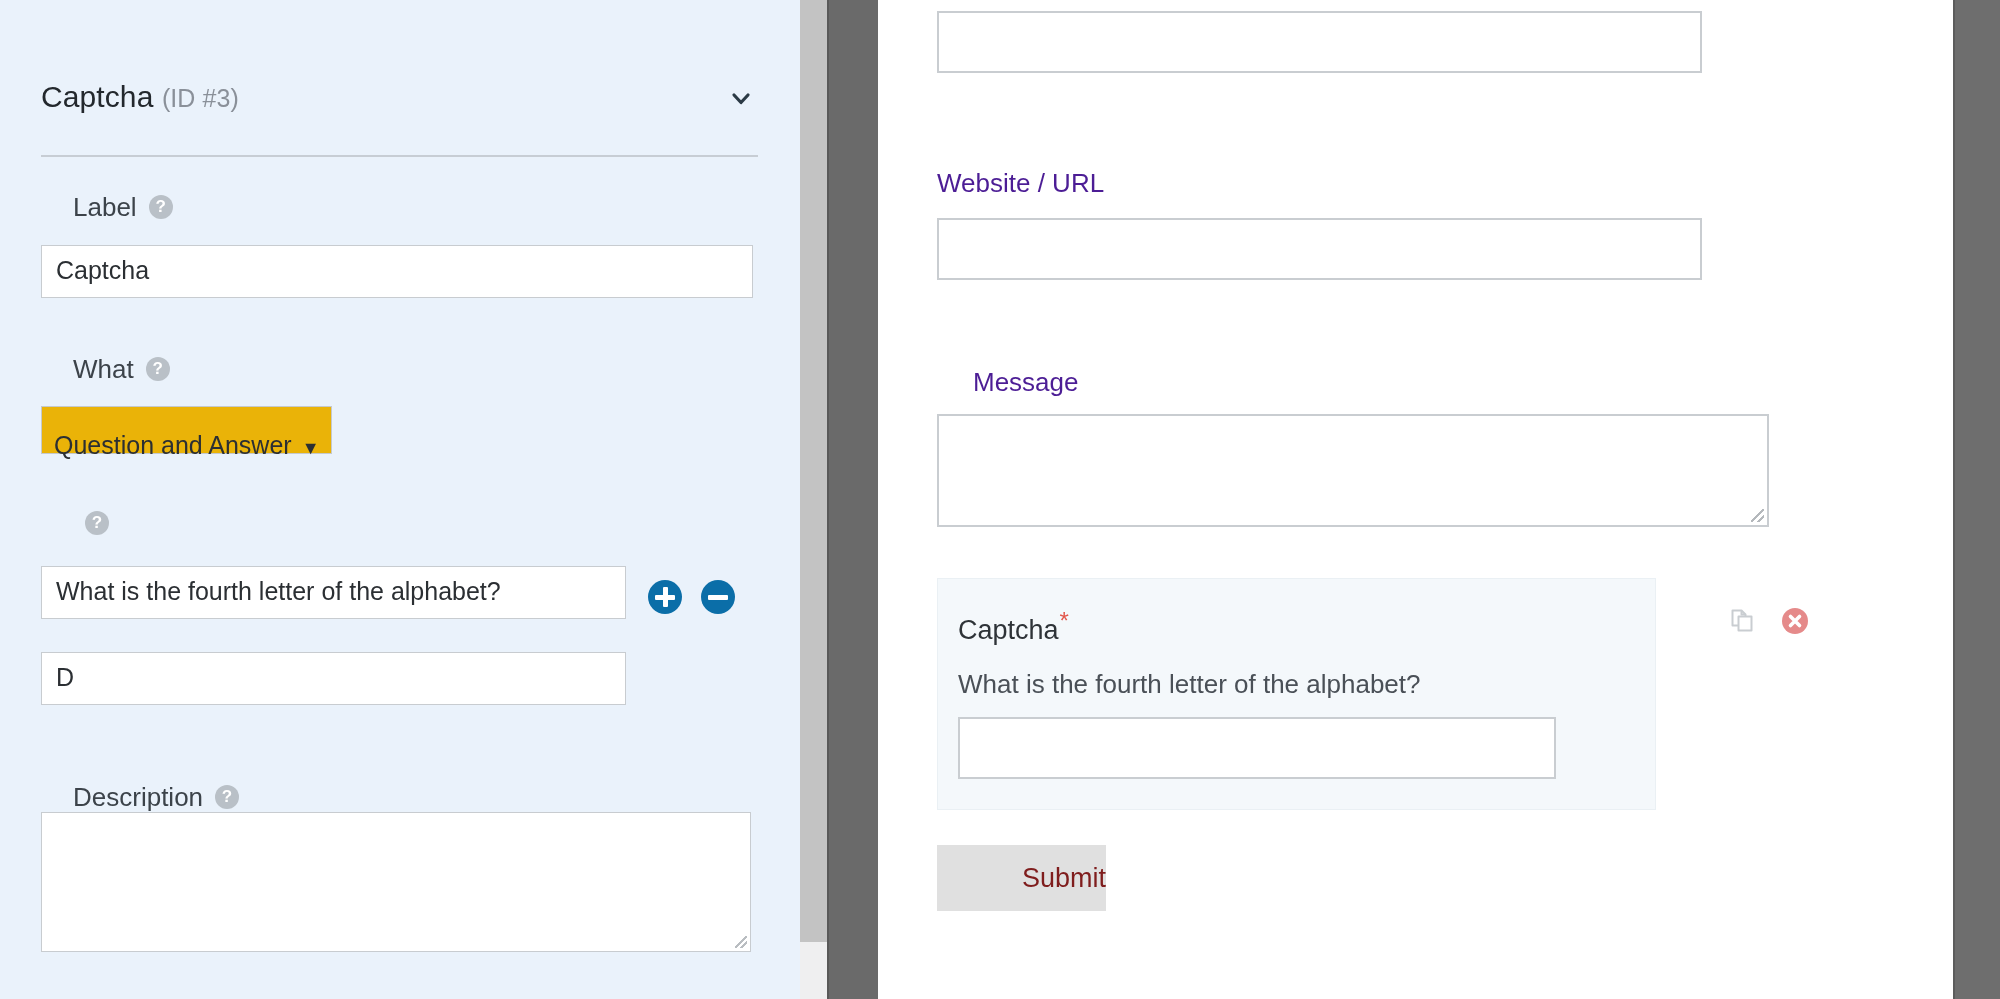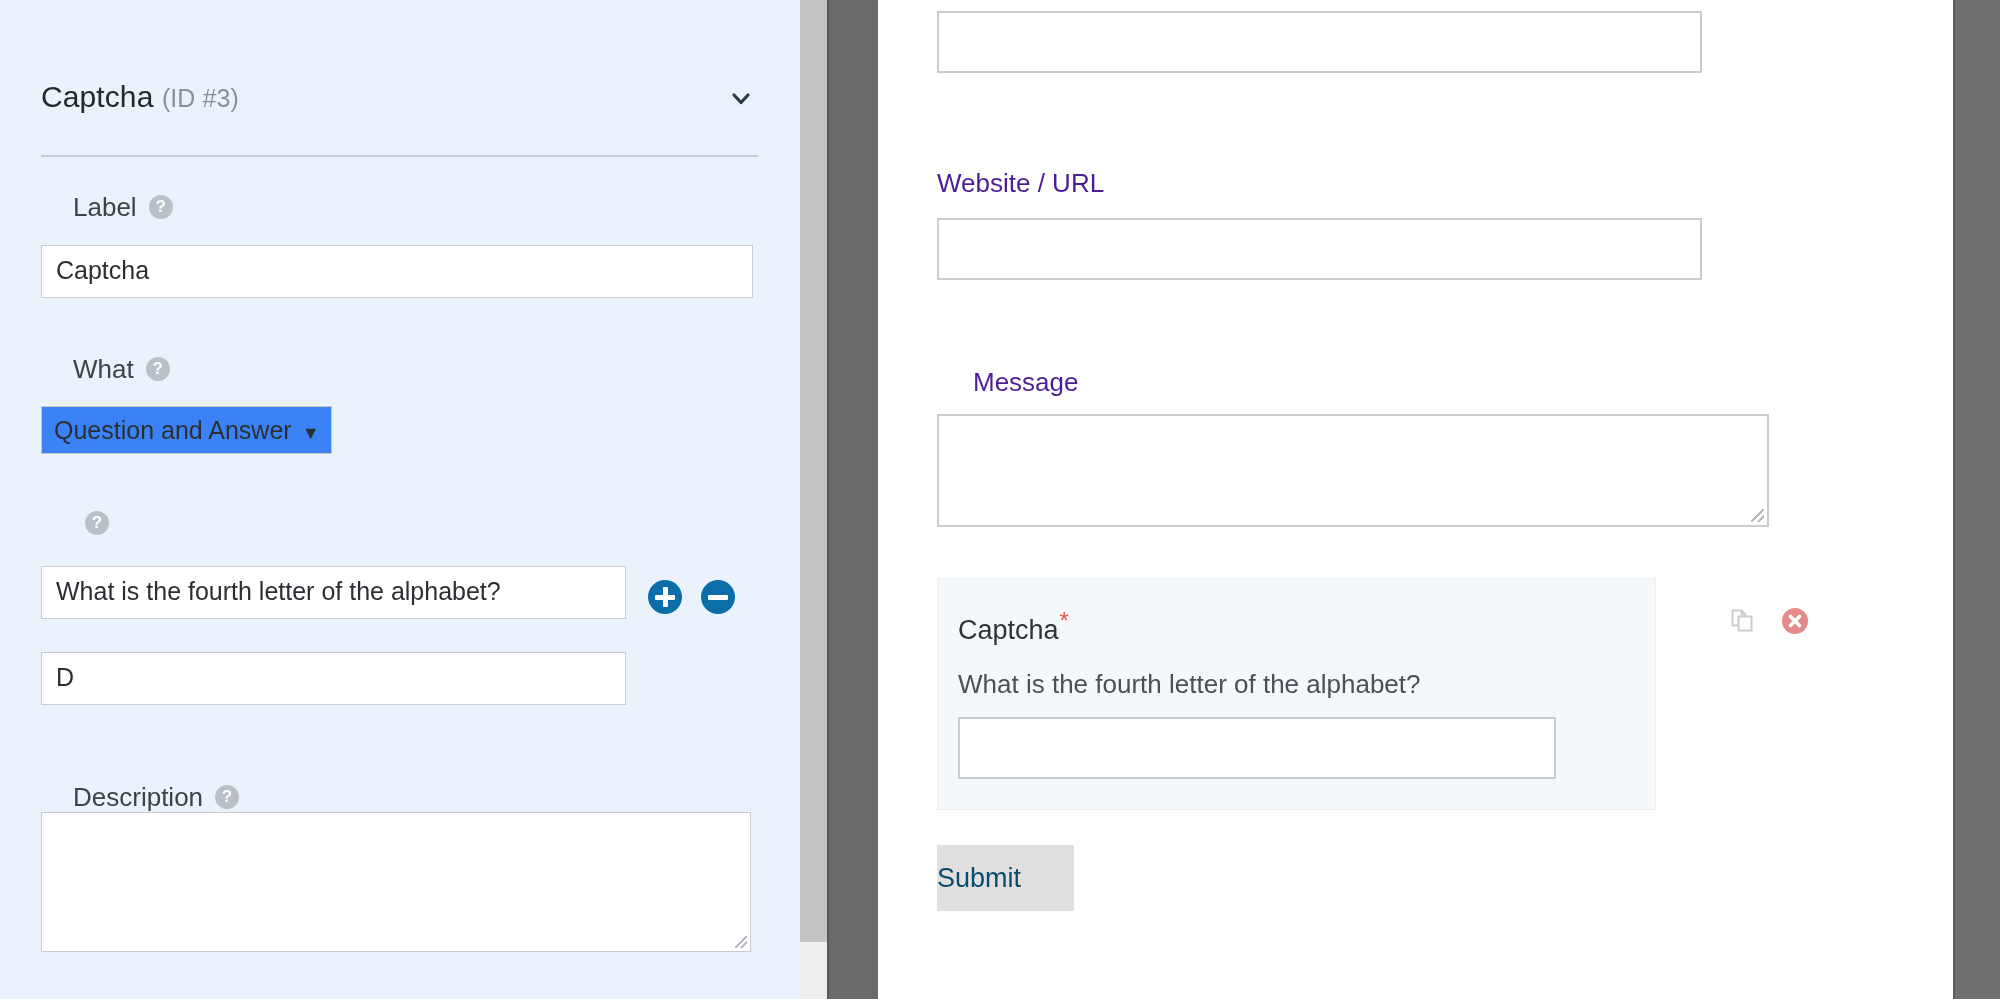--- a/index.html
+++ b/index.html
@@ -70,24 +70,24 @@
   }
   .txtarea::after{
     content:""; position:absolute; right:3px; bottom:3px;
     width:12px; height:12px;
     background:
       linear-gradient(135deg, transparent 0 45%, #b9bdc1 45% 55%, transparent 55% 100%),
       linear-gradient(135deg, transparent 0 70%, #b9bdc1 70% 80%, transparent 80% 100%);
   }
 
   .selectbox {
-    position: absolute; background: #3b82f6;
+    position: absolute; background: #eab308;
     border: 1px solid #c5c9cd;
     font-size: 25px; color: #2b2f33;
-    padding: 0 12px; line-height: 46px;
+    padding: 15px 12px; line-height: 46px;
     white-space: nowrap;
   }
   .selectbox .caret { font-size: 18px; margin-left: 10px; color: #2b2f33; }
 
   .circbtn {
     position: absolute; width: 34px; height: 34px;
     border-radius: 50%; background: #0b6ea8; cursor: pointer;
   }
   .circbtn::before {
     content: ""; position: absolute; left: 7px; top: 15px;
@@ -162,25 +162,25 @@
   }
 
   .icon-btn {
     position: absolute; width: 44px; height: 44px; cursor: pointer;
   }
   .copy-icon { left: 782px; top: 20px; }
   .del-icon  { left: 835px; top: 20px; }
 
   .submit-btn {
     position: absolute; left: 59px; top: 845px;
-    width: 137px; height: 66px;
+    width: 169px; height: 66px;
     background: #e0e0e0; border: none;
-    font-size: 27px; color: #0c4a6e;
+    font-size: 27px; color: #7f1d1d;
     font-family: "Liberation Sans", sans-serif;
-    cursor: pointer; line-height: 66px; text-align: left;
+    cursor: pointer; line-height: 66px; text-align: right;
     padding: 0;
   }
 </style>
 </head>
 <body>
 
 <div id="root">
 
   <div class="sidebar">
     <div class="sb-inner">

